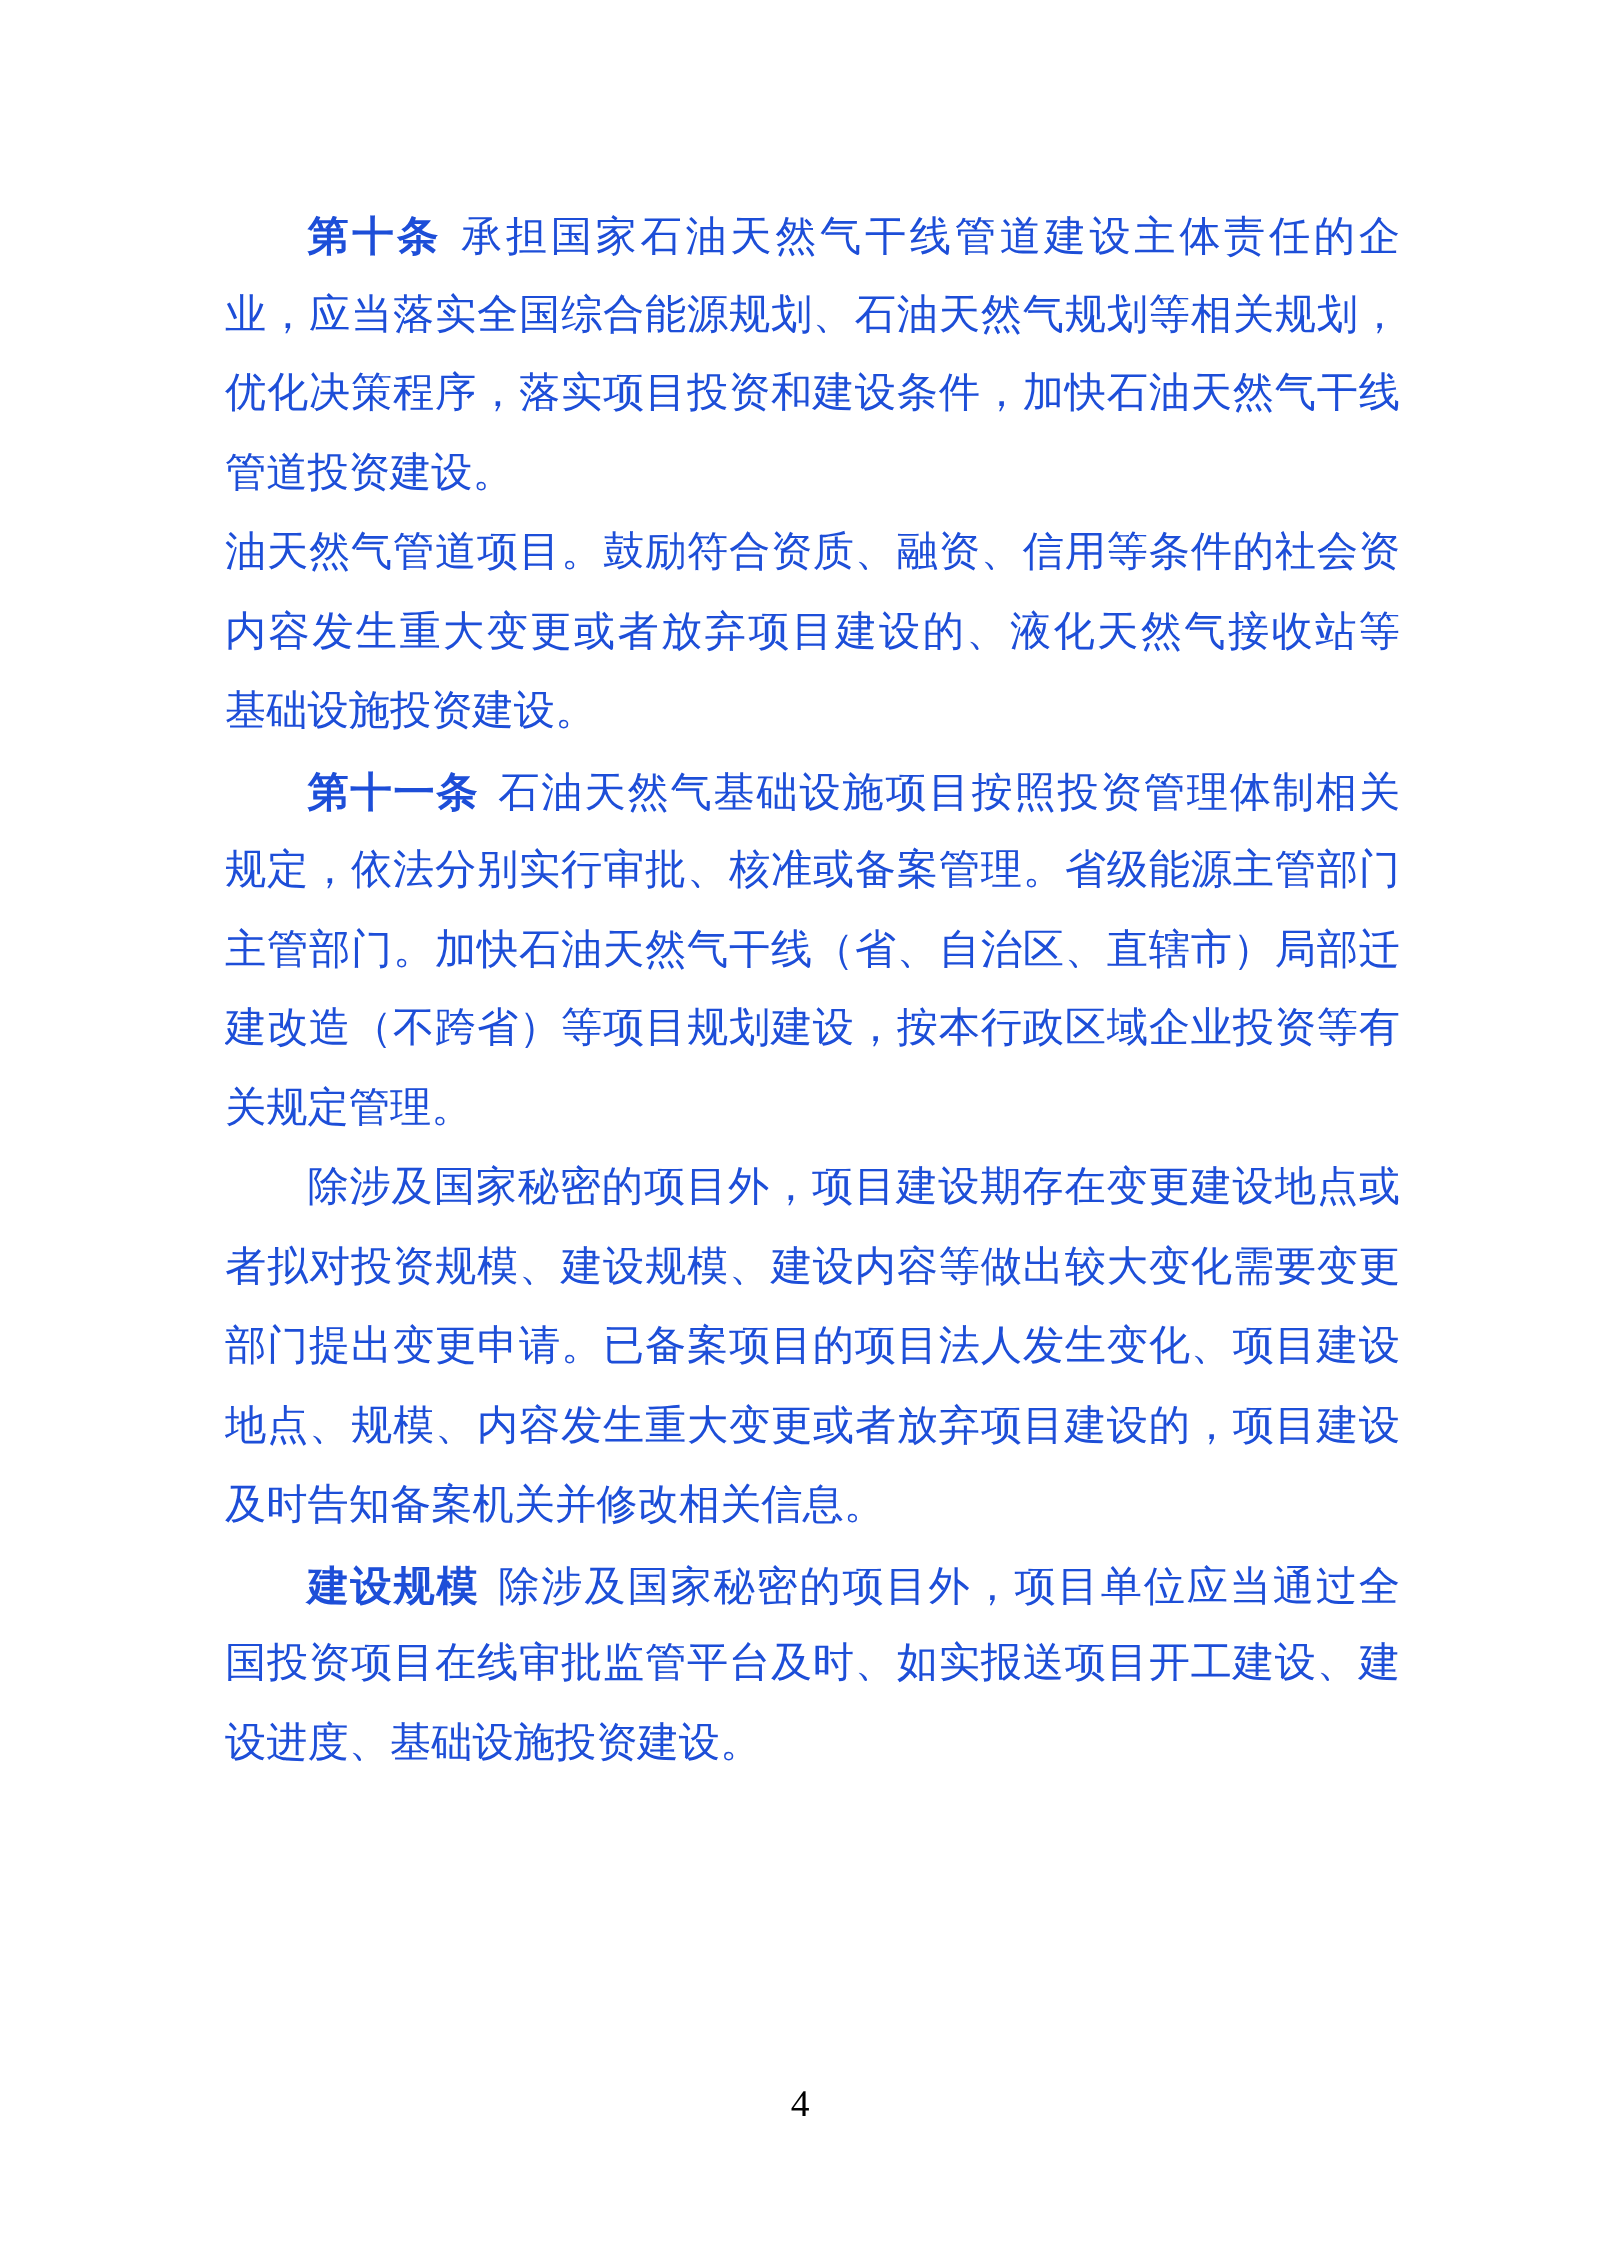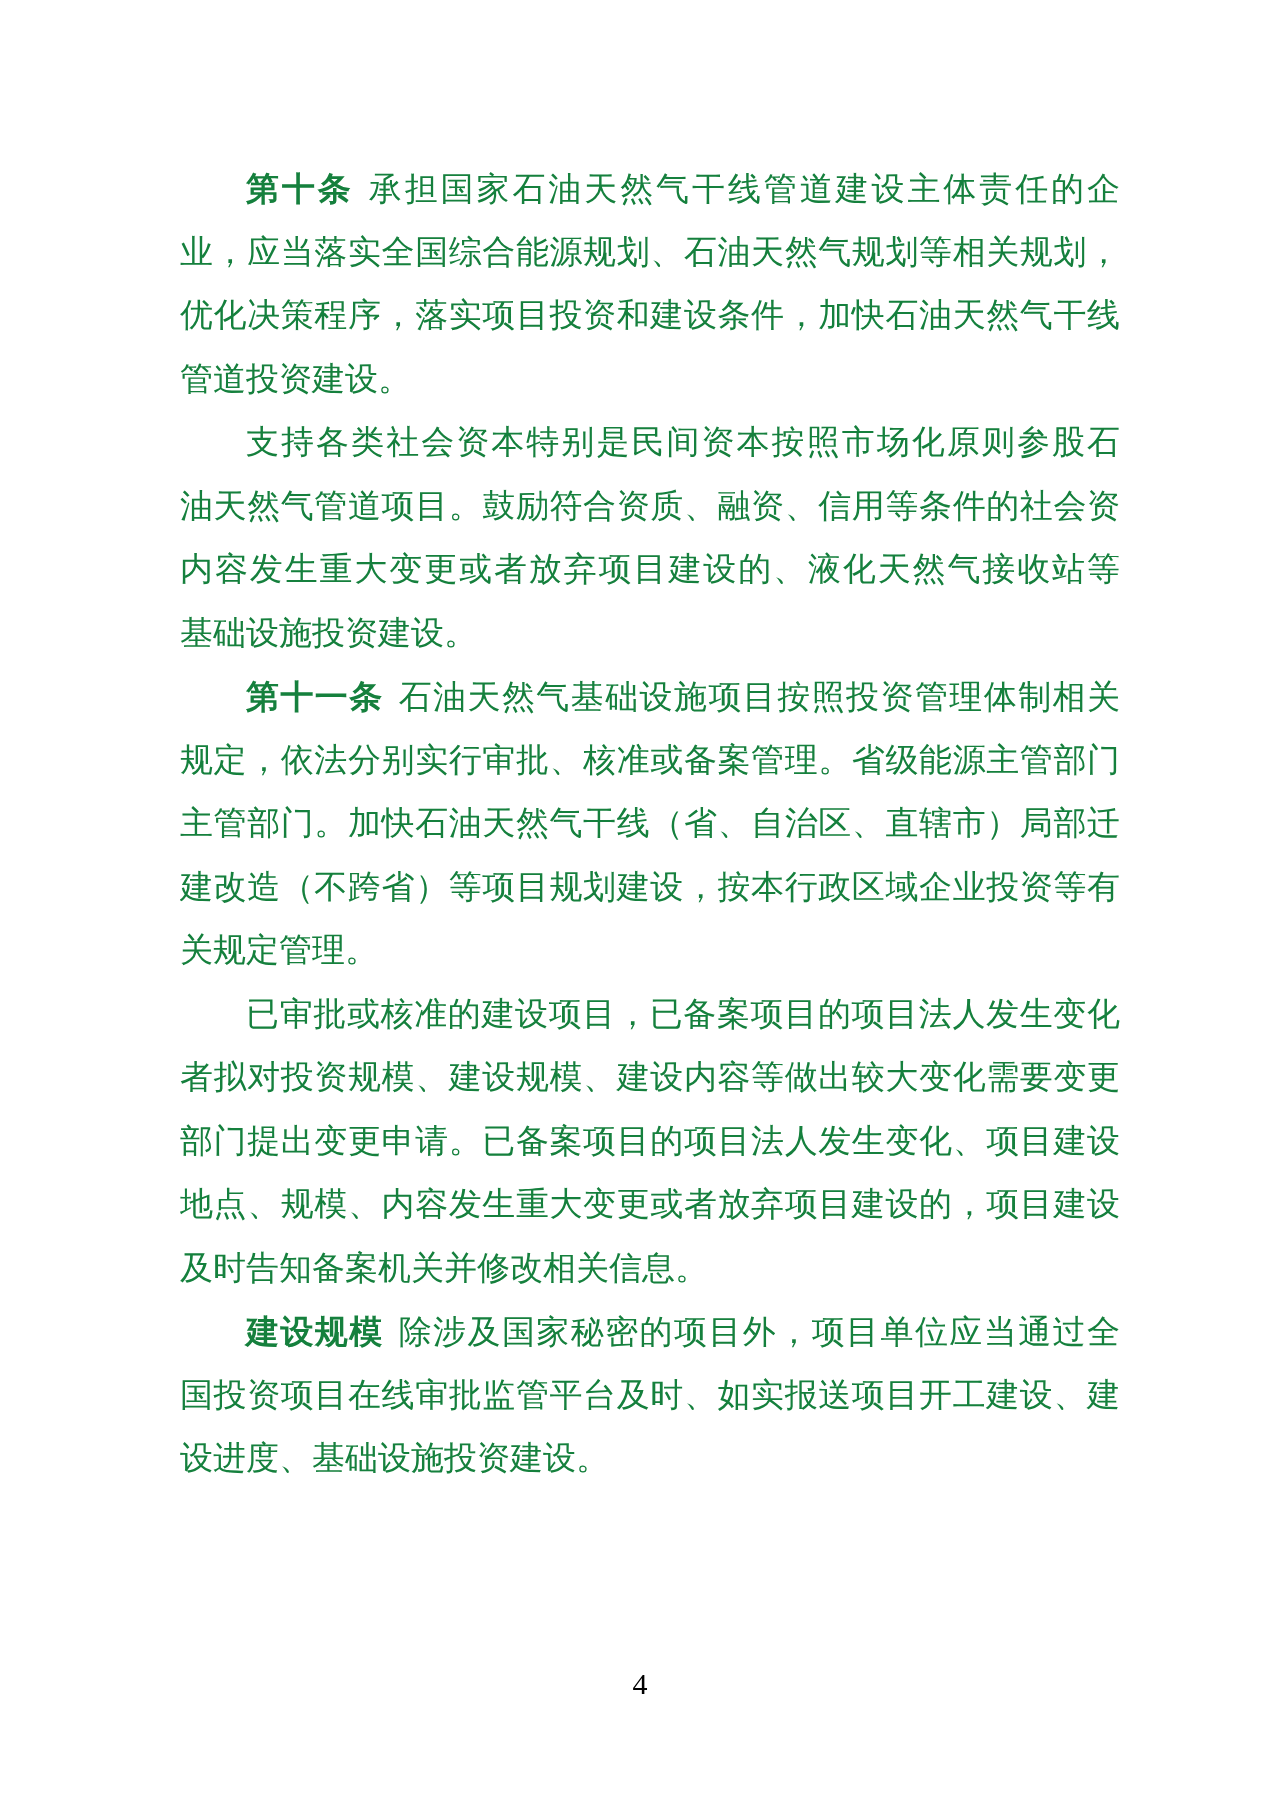--- a/index.html
+++ b/index.html
@@ -16,21 +16,21 @@
     font-family: "Liberation Serif", serif;
     overflow: hidden;
   }
   .text-block {
     position: absolute;
     left: 180px;
     top: 157px;
     width: 940px;
     font-size: 33px;
     line-height: 63.5px;
-    color: #15803d;
+    color: #1d4ed8;
   }
   .line {
     text-align: justify;
     text-align-last: justify;
     text-justify: inter-character;
     height: 63.5px;
     overflow: hidden;
   }
   .line.first {
     padding-left: 66px;
@@ -58,30 +58,29 @@
 </style>
 </head>
 <body>
 
 <div class="page">
   <div class="text-block">
       <div class="line first"><span class="lead">第十条</span>承担国家石油天然气干线管道建设主体责任的企</div>
       <div class="line">业，应当落实全国综合能源规划、石油天然气规划等相关规划，</div>
       <div class="line">优化决策程序，落实项目投资和建设条件，加快石油天然气干线</div>
       <div class="line last">管道投资建设。</div>
-      <div class="line first">支持各类社会资本特别是民间资本按照市场化原则参股石</div>
       <div class="line">油天然气管道项目。鼓励符合资质、融资、信用等条件的社会资</div>
       <div class="line">内容发生重大变更或者放弃项目建设的、液化天然气接收站等</div>
       <div class="line last">基础设施投资建设。</div>
       <div class="line first"><span class="lead">第十一条</span>石油天然气基础设施项目按照投资管理体制相关</div>
       <div class="line">规定，依法分别实行审批、核准或备案管理。省级能源主管部门</div>
       <div class="line">主管部门。加快石油天然气干线（省、自治区、直辖市）局部迁</div>
       <div class="line">建改造（不跨省）等项目规划建设，按本行政区域企业投资等有</div>
       <div class="line last">关规定管理。</div>
-      <div class="line first">已审批或核准的建设项目，已备案项目的项目法人发生变化</div>
+      <div class="line first">除涉及国家秘密的项目外，项目建设期存在变更建设地点或</div>
       <div class="line">者拟对投资规模、建设规模、建设内容等做出较大变化需要变更</div>
       <div class="line">部门提出变更申请。已备案项目的项目法人发生变化、项目建设</div>
       <div class="line">地点、规模、内容发生重大变更或者放弃项目建设的，项目建设</div>
       <div class="line last">及时告知备案机关并修改相关信息。</div>
       <div class="line first"><span class="lead">建设规模</span>除涉及国家秘密的项目外，项目单位应当通过全</div>
       <div class="line">国投资项目在线审批监管平台及时、如实报送项目开工建设、建</div>
       <div class="line last">设进度、基础设施投资建设。</div>
     </div>
   <div class="page-number">4</div>
 </div>

